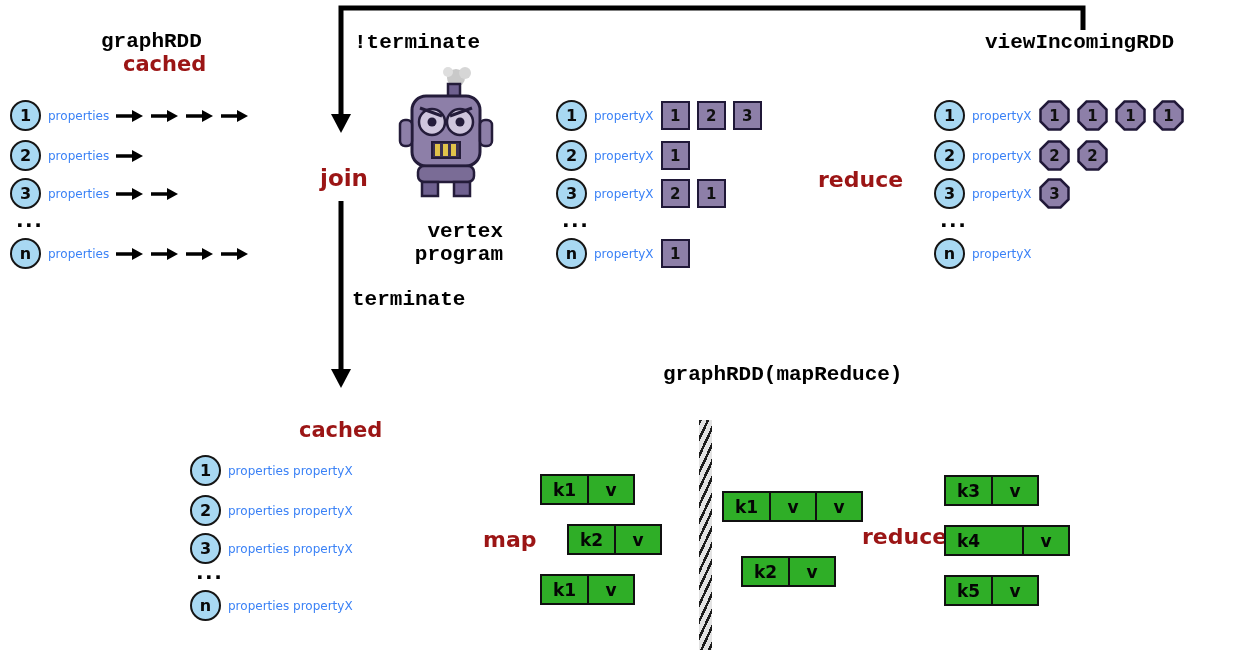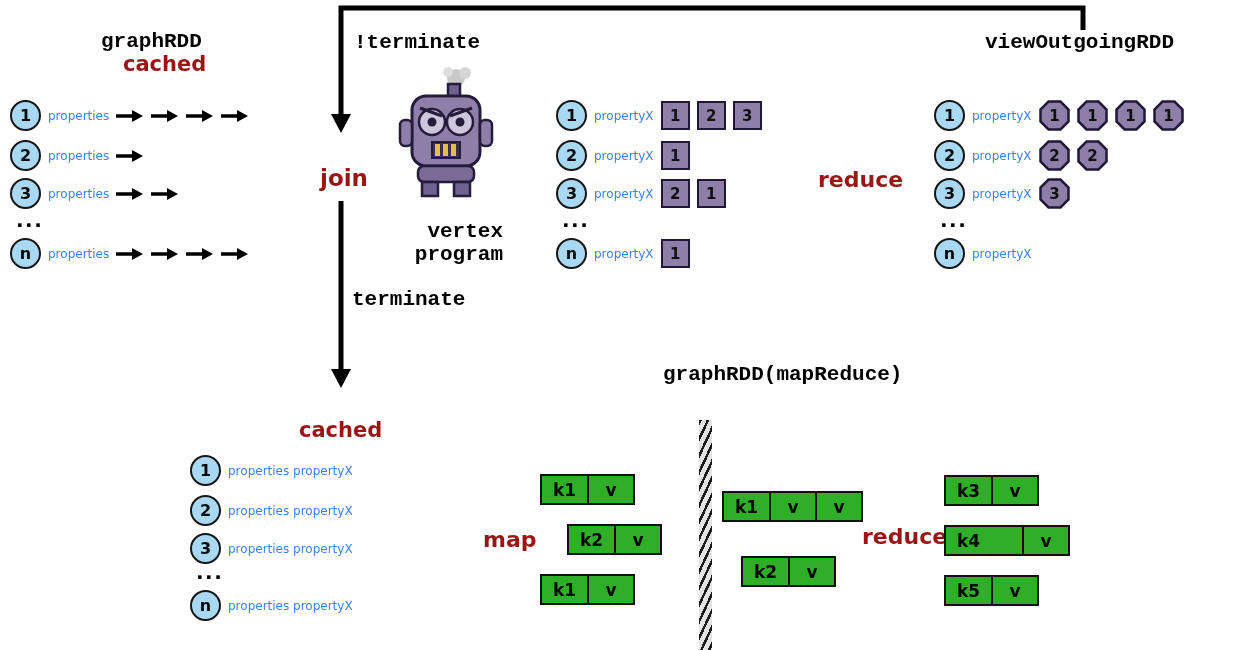--- a/index.html
+++ b/index.html
@@ -171,21 +171,21 @@
       </div>
       <div class="rdd-row" style="left: 556px; top: 238px;">
         <div class="node">n</div>
         <span class="prop-label">propertyX</span>
         <div class="pbox">1</div>
       </div>
       <div class="ellipsis" style="left: 562px; top: 210px;">...</div>
     </div>
   <div class="red-label" style="left:818px;top:168px;font-size:22px">reduce</div>
 
-  <div class="heading" style="left:985px;top:31px">viewOutgoingRDD</div>
+  <div class="heading" style="left:985px;top:31px">viewIncomingRDD</div>
   <div id="rows-incoming">
       <div class="rdd-row" style="left: 934px; top: 100px;">
         <div class="node">1</div>
         <span class="prop-label">propertyX</span>
         <span class="arrow">
           <svg width="31" height="31" viewBox="0 0 31 31">
             <polygon points="9.5,1.5 21.5,1.5 29.5,9.5 29.5,21.5 21.5,29.5 9.5,29.5 1.5,21.5 1.5,9.5" fill="#8d7fa8" stroke="#201838" stroke-width="2.5"></polygon>
             <text x="15.5" y="20.5" text-anchor="middle" font-size="15" font-weight="bold" font-family="DejaVu Sans, sans-serif" fill="#101010">1</text>
           </svg>
         </span>

